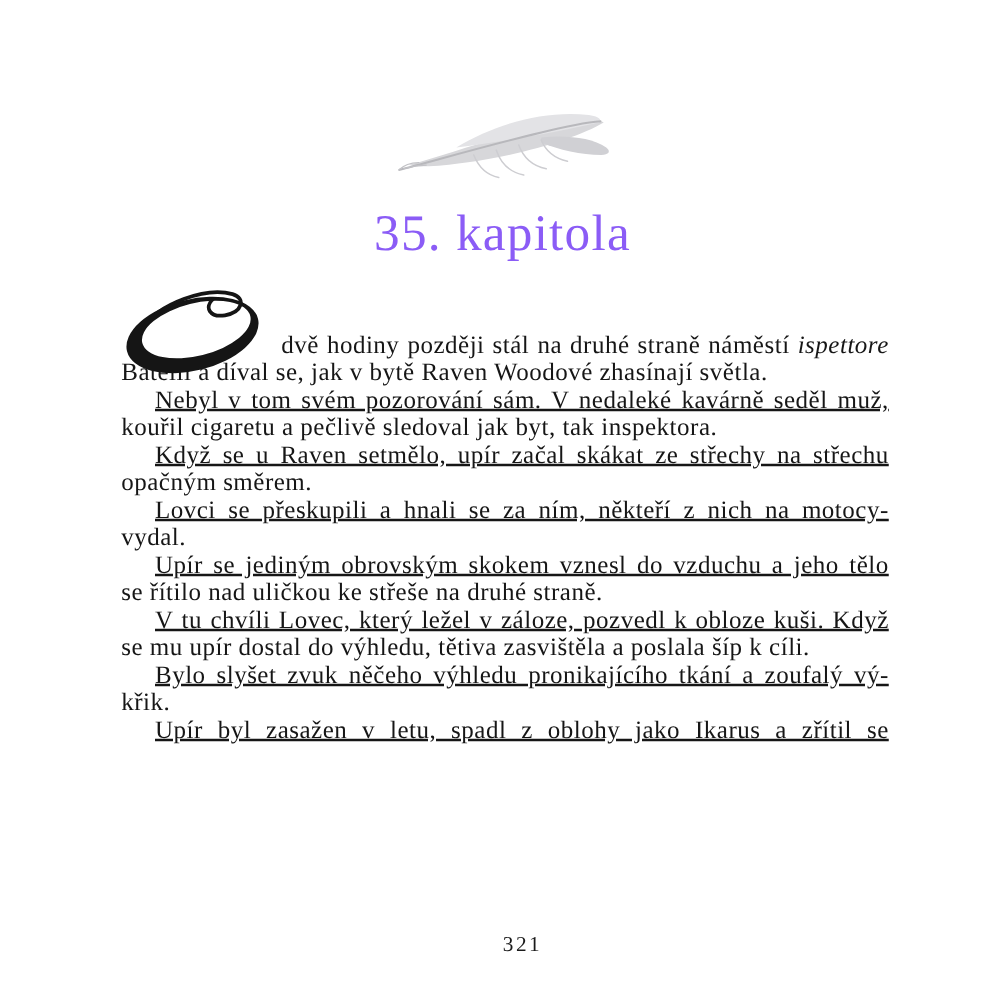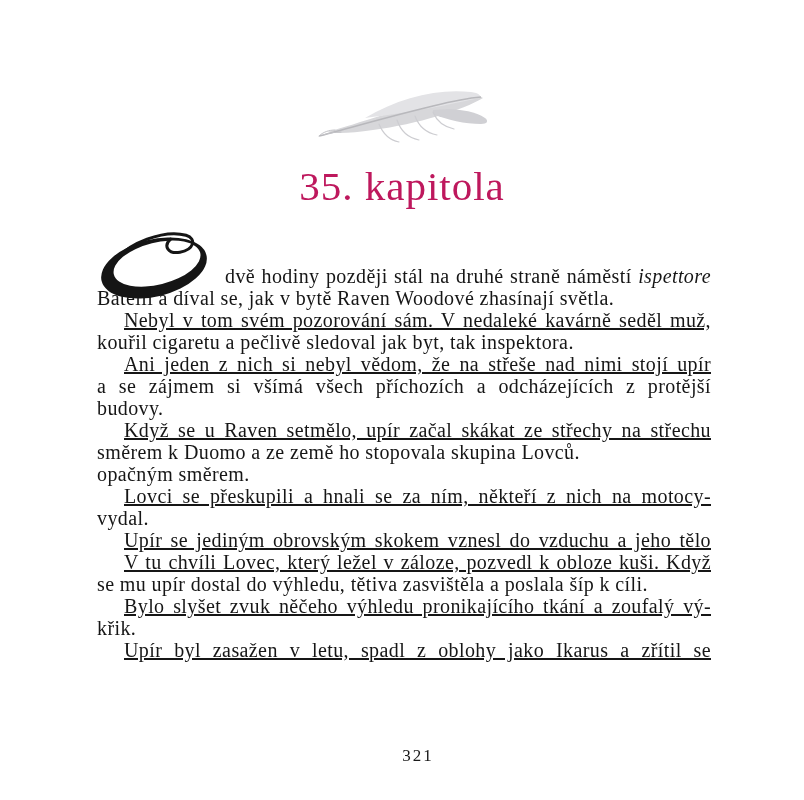--- a/index.html
+++ b/index.html
@@ -32,21 +32,21 @@
     position: absolute;
     left: 0;
     top: 162px;
     width: 100%;
     margin: 0;
     text-align: center;
     font-size: 41px;
     font-weight: 400;
     letter-spacing: 1px;
     line-height: 48px;
-    color: #be185d;
+    color: #8b5cf6;
   }
   .text-block {
     position: absolute;
     left: 97px;
     top: 265px;
     width: 614px;
     font-size: 20px;
     line-height: 22px;
     letter-spacing: 0.02em;
   }
@@ -117,37 +117,32 @@
     <span class="sr">O</span>
   </span>
         <div class="line full dropline"><span>dvě hodiny později stál na druhé straně náměstí </span><span class="it">ispettore</span></div>
         <div class="line">Batelli a díval se, jak v bytě Raven Woodové zhasínají světla.</div>
       </div>
       <div class="para">
         <div class="line full indent">Nebyl v tom svém pozorování sám. V nedaleké kavárně seděl muž,</div>
         <div class="line">kouřil cigaretu a pečlivě sledoval jak byt, tak inspektora.</div>
       </div>
       <div class="para">
-        <div class="line full indent">Ani jeden z nich si nebyl vědom, že na střeše nad nimi stojí upír</div>
-        <div class="line full">a se zájmem si všímá všech příchozích a odcházejících z protější</div>
-        <div class="line">budovy.</div>
-      </div>
-      <div class="para">
         <div class="line full indent">Když se u Raven setmělo, upír začal skákat ze střechy na střechu</div>
-        <div class="line">směrem k Duomo a ze země ho stopovala skupina Lovců.</div>
       </div>
       <div class="para">
         <div class="line">opačným směrem.</div>
       </div>
       <div class="para">
         <div class="line full indent">Lovci se přeskupili a hnali se za ním, někteří z nich na motocy-</div>
         <div class="line">vydal.</div>
       </div>
       <div class="para">
         <div class="line full indent">Upír se jediným obrovským skokem vznesl do vzduchu a jeho tělo</div>
+        <div class="line">se řítilo nad uličkou ke střeše na druhé straně.</div>
       </div>
       <div class="para">
         <div class="line full indent">V tu chvíli Lovec, který ležel v záloze, pozvedl k obloze kuši. Když</div>
         <div class="line">se mu upír dostal do výhledu, tětiva zasvištěla a poslala šíp k cíli.</div>
       </div>
       <div class="para">
         <div class="line full indent">Bylo slyšet zvuk něčeho výhledu pronikajícího tkání a zoufalý vý-</div>
         <div class="line">křik.</div>
       </div>
       <div class="para">

